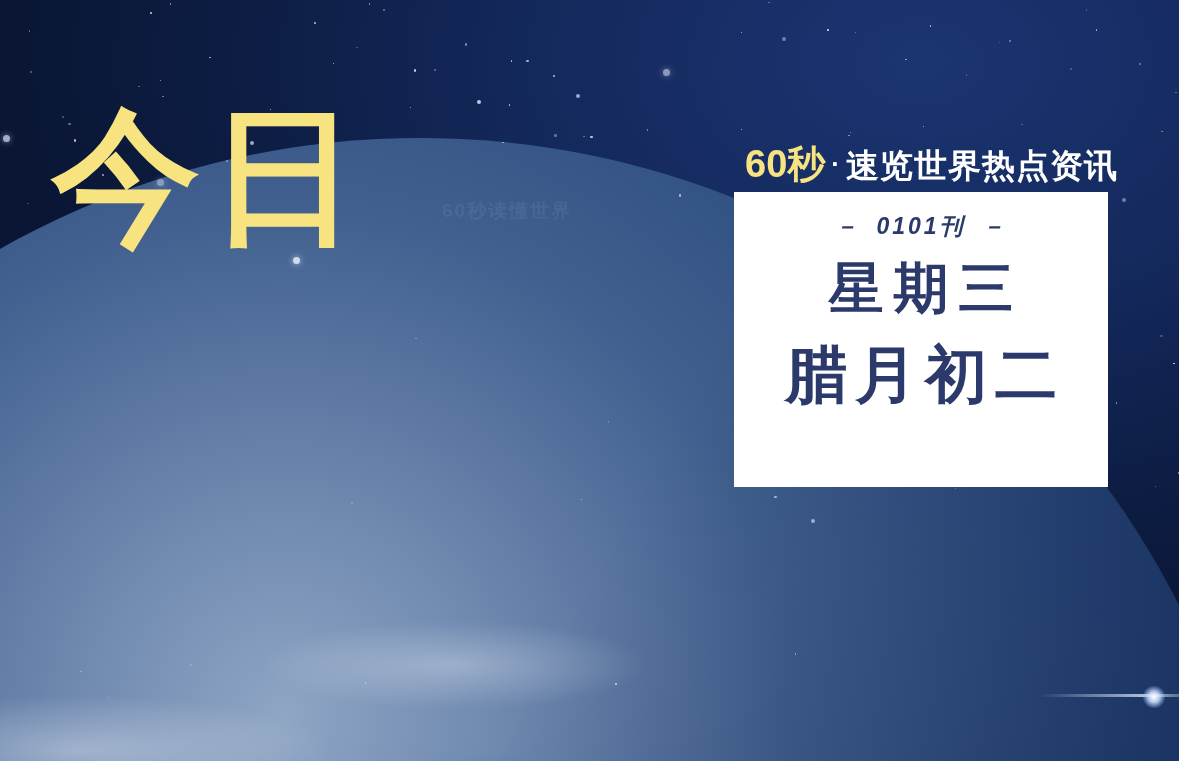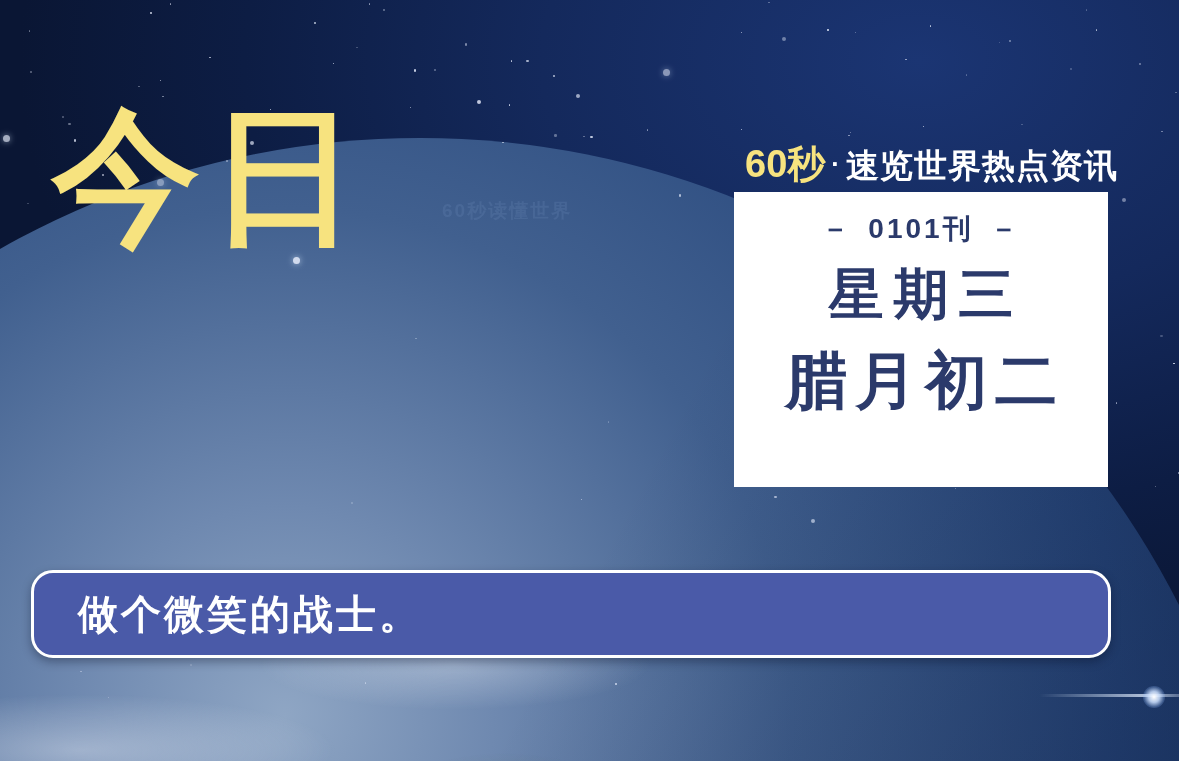--- a/index.html
+++ b/index.html
@@ -159,22 +159,22 @@
     width:374px; height:295px;
     background:#ffffff;
     display:flex;
     flex-direction:column;
     align-items:center;
     justify-content:flex-start;
     padding-top:22px;
     color:#2b3a6b;
   }
   .issue {
-    font-size:28px; font-weight:900; letter-spacing:3px;
-    white-space:nowrap; line-height:1.1;
+    font-size:23px; font-weight:900; letter-spacing:3px;
+    white-space:nowrap; line-height:1.1;font-style:italic;
   }
   .issue .dash { font-weight:700; padding:0 16px; }
   .weekday {
     margin-top:22px;
     font-size:55px; font-weight:900; letter-spacing:10px;
     line-height:1;
     padding-left:10px;
   }
   .lunar {
     margin-top:28px;
@@ -324,17 +324,14 @@
   </div>
 
   <div class="info-card">
     <div class="issue">
       <span class="dash">－</span><span>0101刊</span><span class="dash">－</span>
     </div>
     <div class="weekday">星期三</div>
     <div class="lunar">腊月初二</div>
   </div>
 
-  <div class="quote-bar">
-    <div class="quote-text">做个微笑的战士。</div>
-  </div>
 
 </div>
 
 </body></html>

